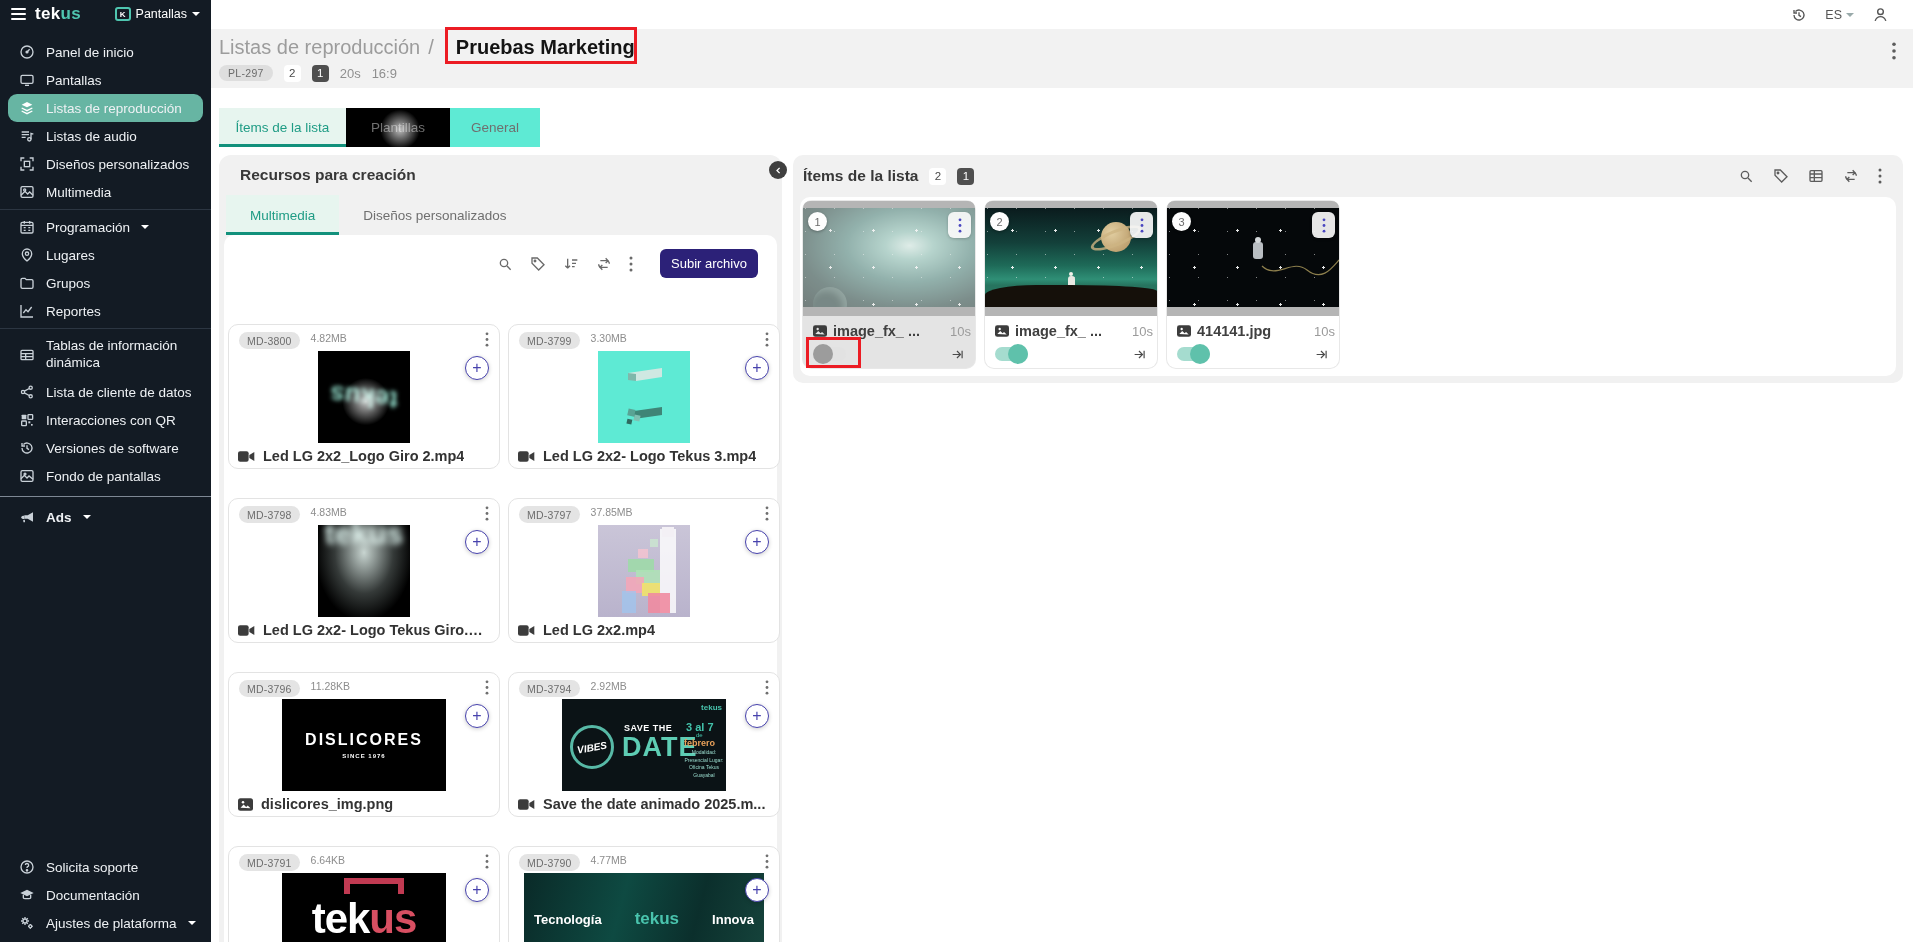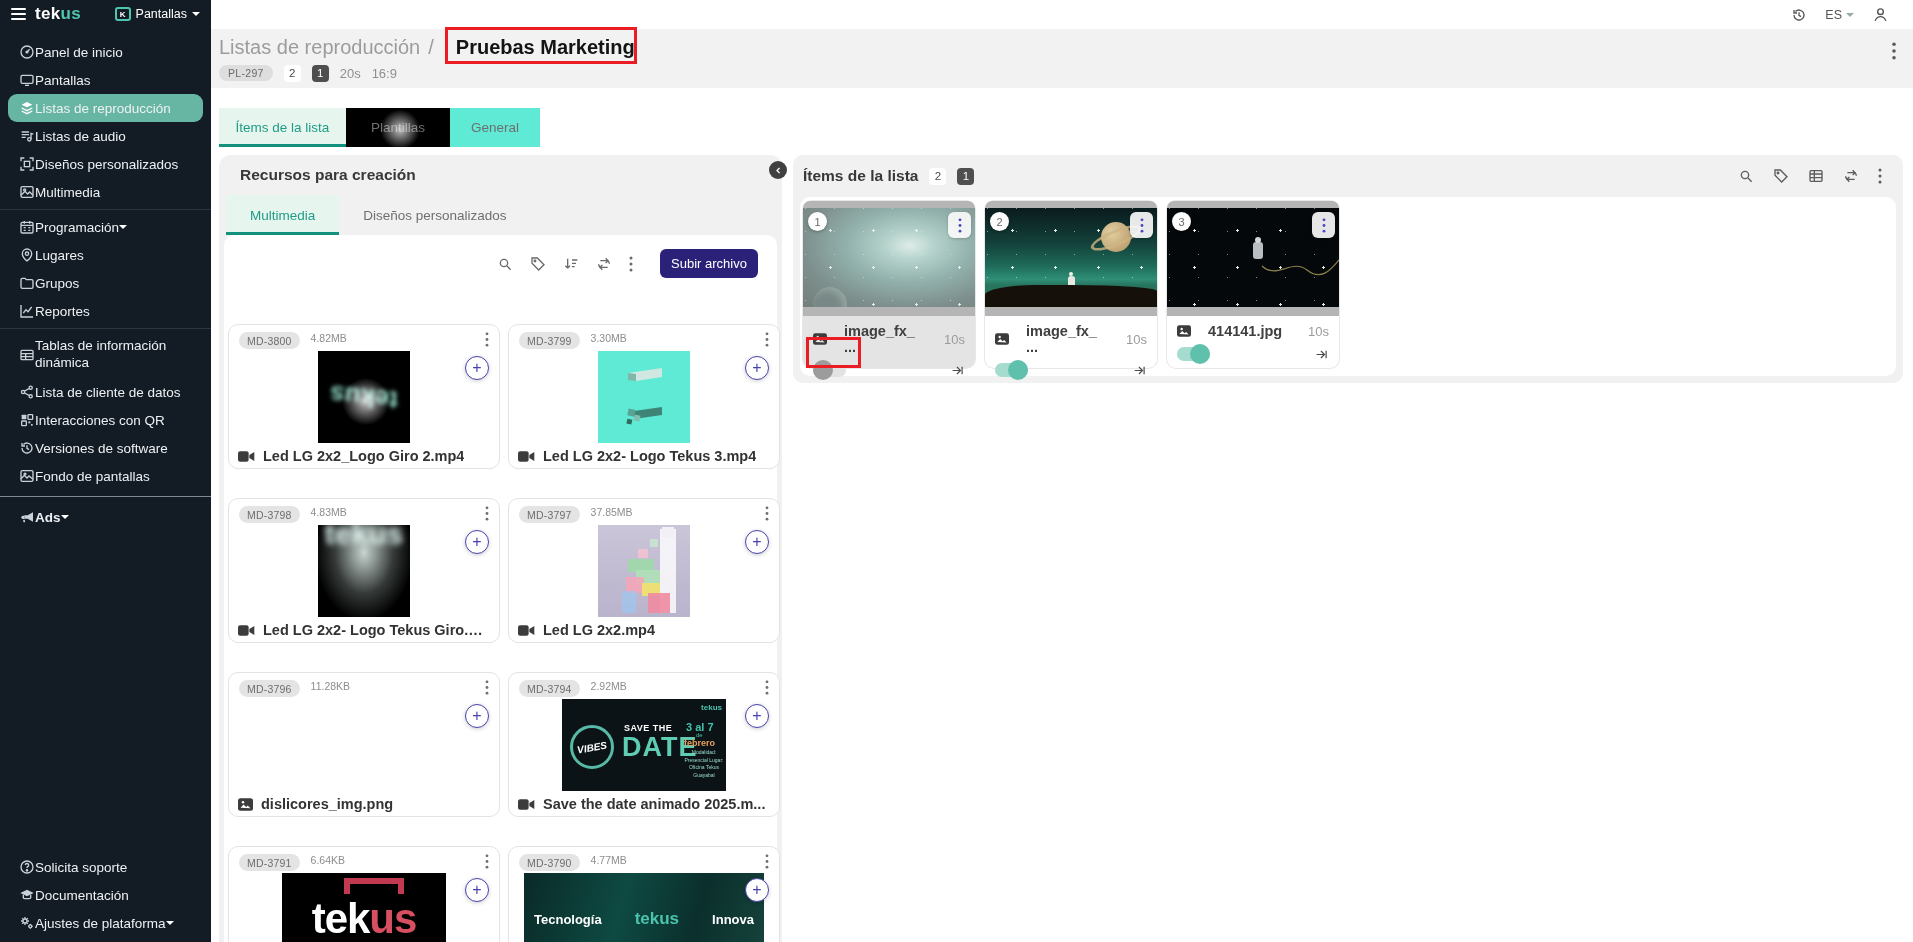--- a/index.html
+++ b/index.html
@@ -10,21 +10,21 @@
 .sb-top{display:flex;align-items:center;height:28px;padding:0 11px;gap:9px}
 .burger{display:flex;flex-direction:column;gap:3px;cursor:pointer}
 .burger i{display:block;width:15px;height:2px;background:#fff;border-radius:1px}
 .logo{font-size:17px;font-weight:bold;color:#fff;letter-spacing:.3px}
 .logo b{color:#4fc6b0}
 .chip{margin-left:auto;display:flex;align-items:center;gap:5px;font-size:12.5px;color:#fff}
 .kbox{width:16px;height:14px;border:2px solid #4fc6b0;border-radius:3px;font-size:8px;font-weight:bold;display:flex;align-items:center;justify-content:center;color:#fff}
 .caret{width:0;height:0;border-left:4px solid transparent;border-right:4px solid transparent;border-top:4px solid #fff;display:inline-block}
 .qa-btn{margin:19px 8px 0;height:40px;border:1px solid #e6e9ec;border-radius:7px;display:flex;align-items:center;justify-content:center;gap:10px;font-size:13.5px;font-weight:bold;color:#fff;cursor:pointer;background:transparent}
 .nav{margin-top:10px}
-.nav-item{display:flex;align-items:center;height:28px;padding:0 8px 0 18px;font-size:13.5px;color:#eef1f4;cursor:pointer}
+.nav-item{display:flex;align-items:center;height:28px;padding:0 8px 0 18px;gap:11px;font-size:13.5px;color:#eef1f4;cursor:pointer}
 .nav-item .ic{width:17px;display:flex;justify-content:center;color:#c9d1d8}
 .nav-item.active{background:#67b5a3;border-radius:9px;margin:0 8px;padding-left:10px}
 .nav-item.active .ic{color:#fff}
 .nav-item.tall{height:46px}
 .nav-item.tall span.lbl{line-height:1.25}
 .sb-div{height:1px;background:#2c3642;margin:3px 0}
 .sb-div.bright{background:#7e8894;margin:6px 0}
 .sb-foot{position:absolute;left:0;bottom:5px;width:100%}
 .lbl{white-space:normal}
 
@@ -112,21 +112,21 @@
 .rp-icons{position:absolute;right:21px;top:13px;display:flex;align-items:center;gap:19px;color:#5c5c5c}
 .rp-icons .ti{cursor:pointer}
 .rp-body{position:absolute;left:7px;top:42px;width:1096px;height:179px;background:#fff;border-radius:10px}
 .icards{position:absolute;left:3px;top:4px;display:flex;gap:10px}
 .icard{width:172px;height:167px;background:#fff;border-radius:9px;box-shadow:0 0 0 1px #e8e8e8;position:relative}
 .icard.dis{background:#e4e4e4}
 .ic-strip{height:7px;background:#b5b5b5;border-radius:9px 9px 0 0}
 .ic-img{height:99px;position:relative;overflow:hidden}
 .icard.dis .ic-img::after{content:'';position:absolute;inset:0;background:rgba(233,233,233,.45)}
 .ic-strip2{height:9px;background:#b5b5b5}
-.ic-name{display:flex;align-items:center;gap:17px;padding:7px 10px 0 10px;font-weight:bold;font-size:14.5px;color:#404040}
+.ic-name{display:flex;align-items:center;gap:6px;padding:7px 4px 0 10px;font-weight:bold;font-size:14.5px;color:#404040}
 .ic-name .dur{margin-left:auto;font-weight:normal;font-size:13px;color:#9b9b9b}
 .ic-foot{display:flex;align-items:center;padding:8px 10px 0 10px}
 .skip{margin-left:auto;color:#4a4a4a}
 .numb{position:absolute;left:5px;top:11px;width:19px;height:19px;border-radius:50%;background:#fdfdfd;color:#6a6a6a;font-size:11px;display:flex;align-items:center;justify-content:center;box-shadow:0 1px 3px rgba(0,0,0,.3);z-index:2}
 .idots{position:absolute;right:4px;top:11px;width:23px;height:26px;border-radius:6px;background:rgba(250,250,250,.92);display:flex;align-items:center;justify-content:center;box-shadow:0 1px 3px rgba(0,0,0,.2);z-index:2;cursor:pointer;color:#4a47c0}
 .tg{width:33px;height:14px;border-radius:8px;position:relative;cursor:pointer}
 .tg.on{background:#a5dccf}.tg.on .knob{left:13px;background:#5fc1ab}
 .tg.off{background:#e2e2e2}.tg.off .knob{left:0;background:#9c9c9c}
 .knob{position:absolute;top:-3px;width:20px;height:20px;border-radius:50%}
 .redbox2{position:absolute;left:3px;top:136px;width:55px;height:31px;border:3px solid #ec1c24;z-index:4;pointer-events:none}
@@ -606,20 +606,24 @@
               <span class="msize">11.28KB</span>
               <span class="mdots">
                 <svg width="4" height="15" viewBox="0 0 4 18" fill="currentColor">
                   <circle cx="2" cy="2.2" r="1.7"></circle>
                   <circle cx="2" cy="9" r="1.7"></circle>
                   <circle cx="2" cy="15.8" r="1.7"></circle>
                 </svg>
               </span>
             </div>
           <div class="thumb-wrap">
+              <div class="twide t5">
+                <span class="big">DISLICORES</span>
+                <span class="sm">SINCE 1976</span>
+              </div>
               <div class="plusbtn">+</div>
             </div>
           <div class="mc-name">
               <span class="fico">
                 <svg width="15" height="13" viewBox="0 0 24 20" fill="currentColor">
                   <rect x="0" y="0" width="24" height="20" rx="4"></rect>
                   <path d="M4 15l5-5 4 4 2.5-2.5L20 16z" fill="#fff"></path>
                   <circle cx="8" cy="6.5" r="2" fill="#fff"></circle>
                 </svg>
               </span>

